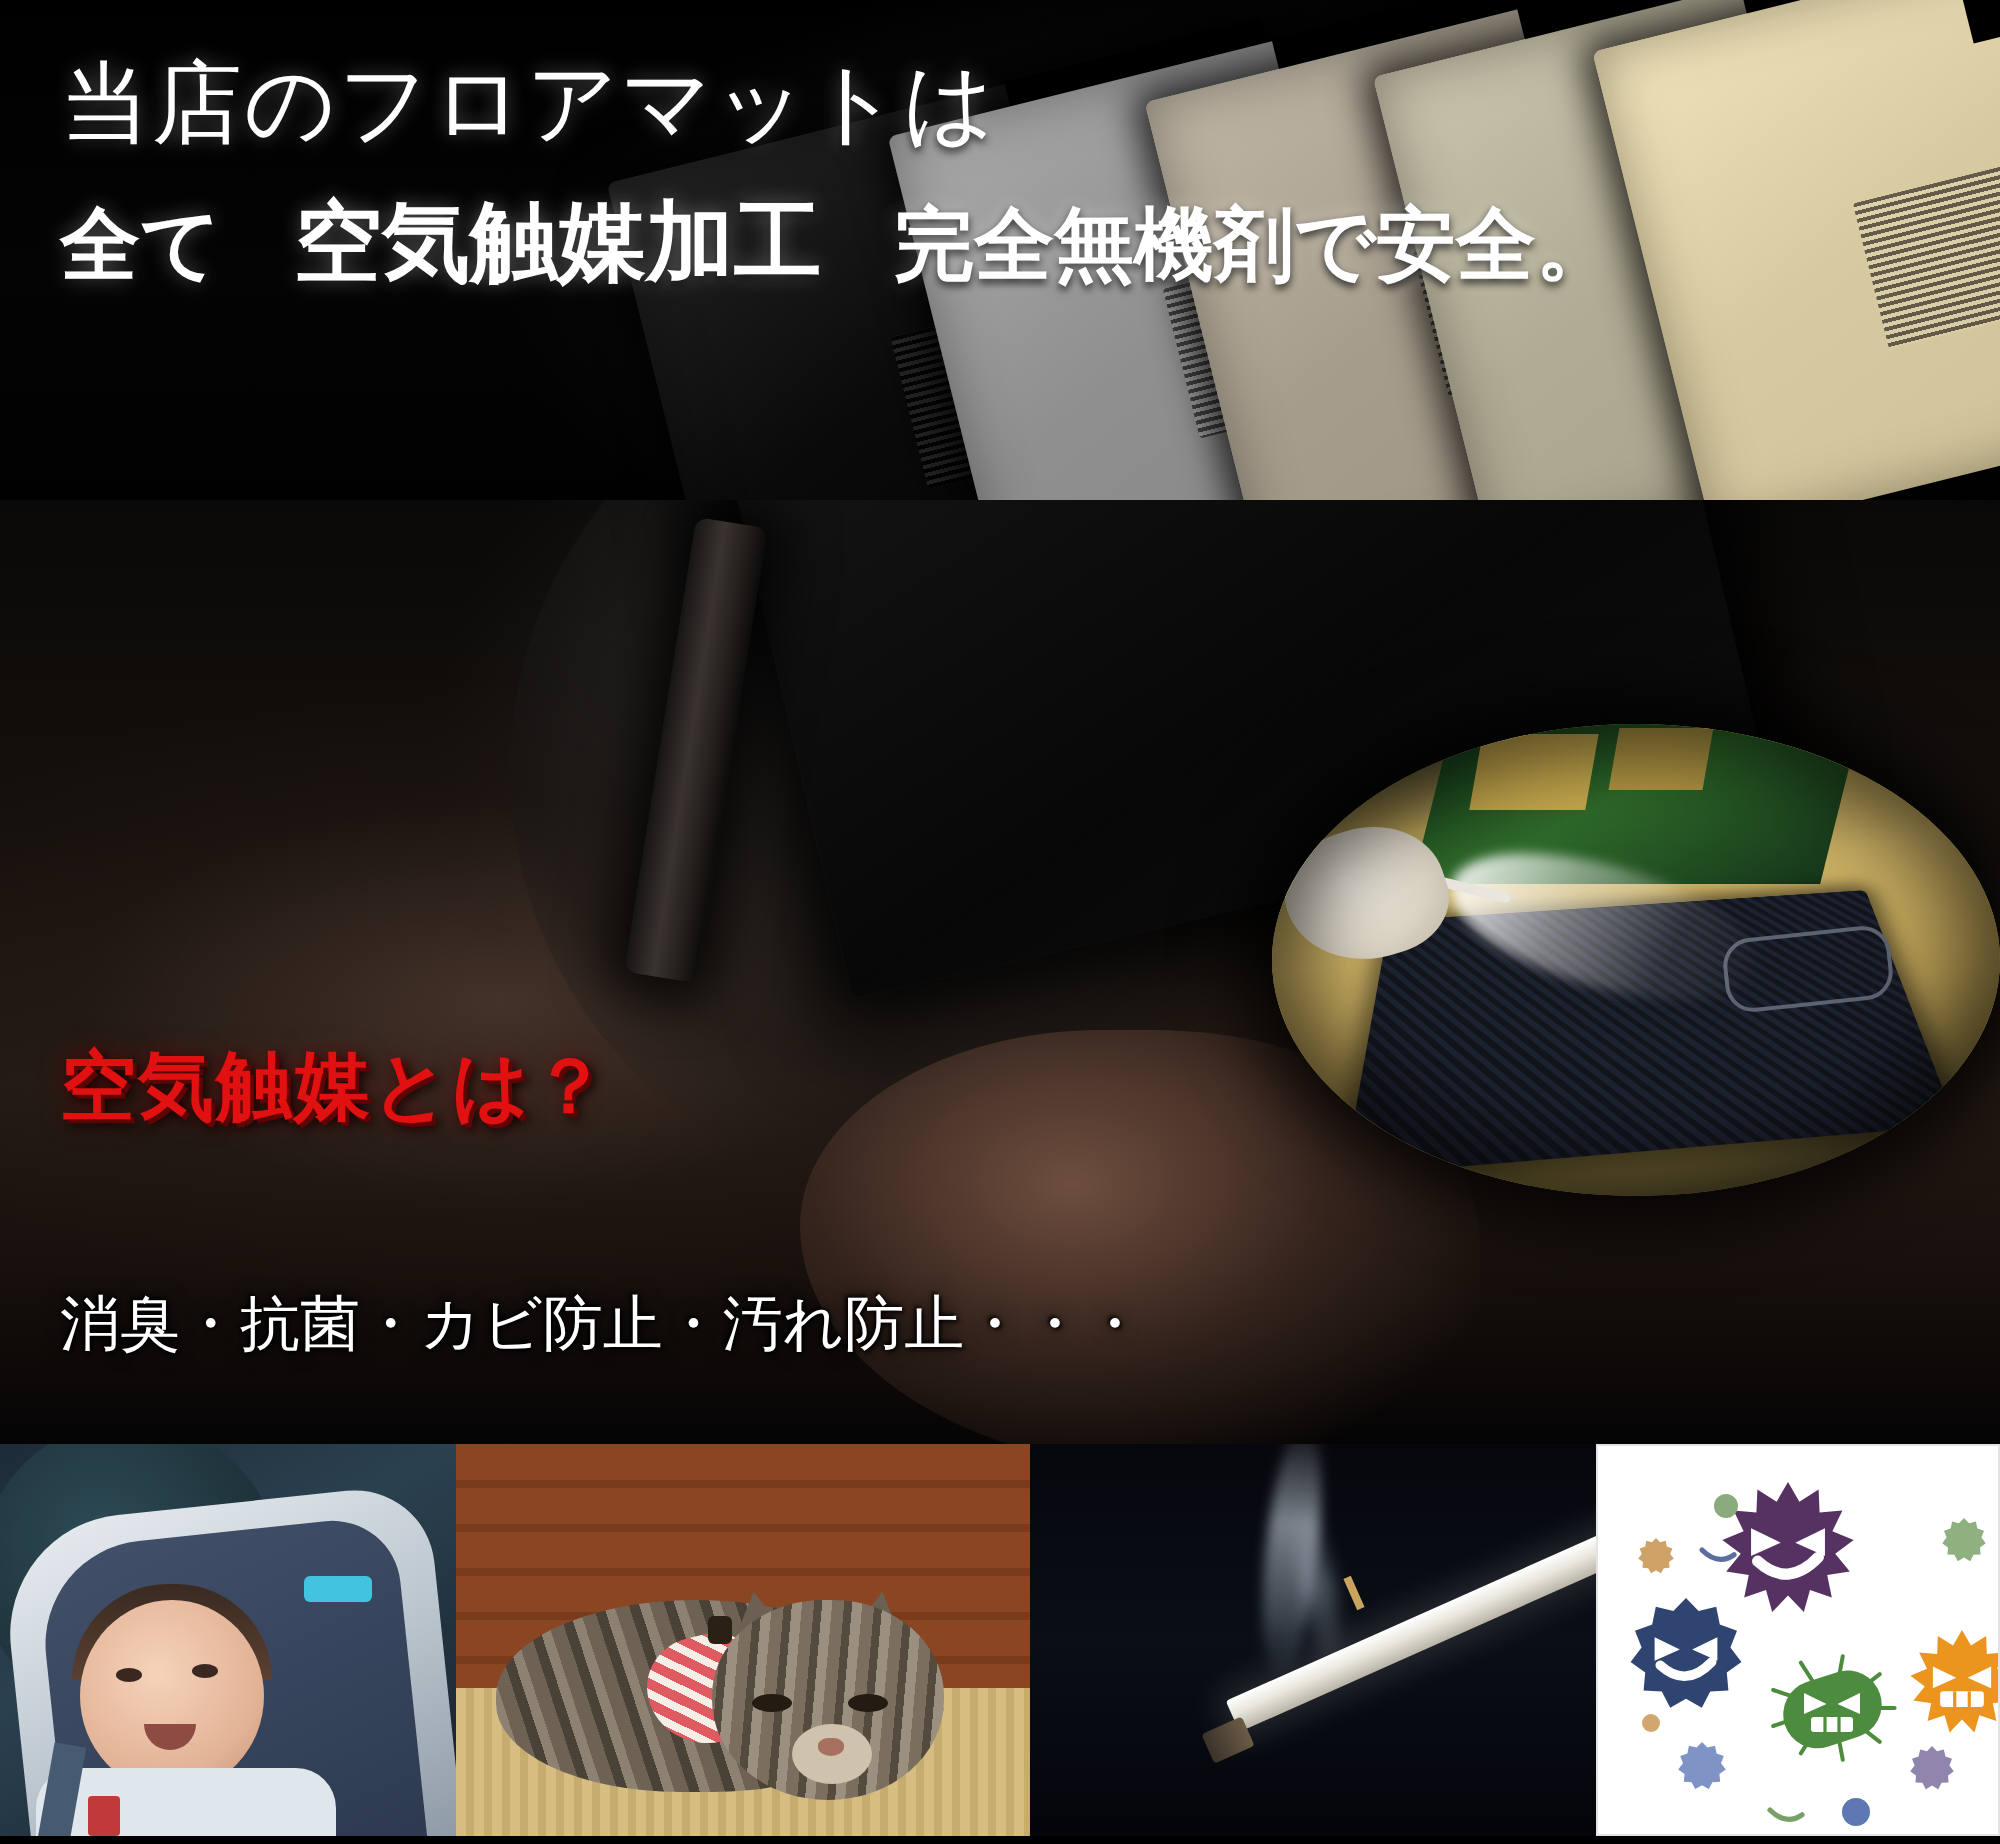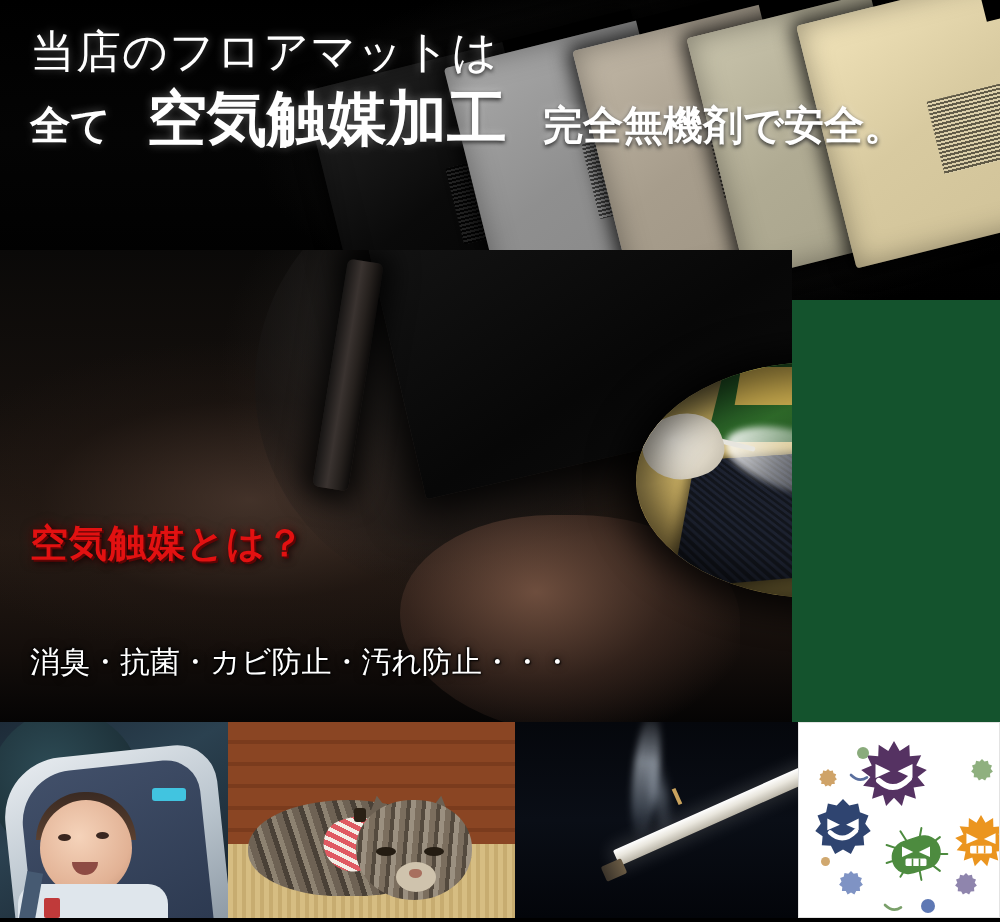--- a/index.html
+++ b/index.html
@@ -1,34 +1,34 @@
 <!DOCTYPE html>
 <html lang="ja"><head>
 <meta charset="utf-8">
 <title>空気触媒加工フロアマット</title>
 <style>
   html,body{margin:0;padding:0;background:#000;}
   body{font-family:"DejaVu Serif","Liberation Serif",serif;}
 
-  #page{position:relative;width:1000px;height:922px;overflow:hidden;background:#14532d;}
+  #page{position:relative;width:1000px;height:922px;overflow:hidden;background:#14b8a6;}
 
   
   #hero{position:absolute;left:0;top:0;width:1000px;height:300px;overflow:hidden;
         background:
           radial-gradient(ellipse 520px 230px at 660px 150px, rgba(90,88,84,.55) 0%, rgba(35,34,32,.25) 55%, rgba(0,0,0,0) 78%),
           linear-gradient(180deg,#000 0%,#040404 45%,#000 100%);}
 
   .mat{position:absolute;transform-origin:50% 50%;}
   .mat .body{position:absolute;inset:0;border-radius:4px;}
   .mat .heel{position:absolute;border-radius:2px;
              background:repeating-linear-gradient(180deg, rgba(0,0,0,.55) 0 2px, rgba(255,255,255,.10) 2px 4px);}
   .mat .notch{position:absolute;background:#000;}
 
   
-  #mid{position:absolute;left:0;top:250px;width:792px;height:472px;overflow:hidden;
+  #mid{position:absolute;left:0;top:250px;width:1000px;height:472px;overflow:hidden;
        background:
          radial-gradient(ellipse 420px 200px at 250px 250px, rgba(96,72,60,.55) 0%, rgba(40,28,22,.30) 50%, rgba(0,0,0,0) 80%),
          radial-gradient(ellipse 300px 300px at 430px 120px, rgba(70,64,60,.40) 0%, rgba(0,0,0,0) 70%),
          linear-gradient(180deg,#0a0908 0%,#15100d 35%,#241a14 62%,#140e0b 85%,#050404 100%);}
 
   
   #wheel{position:absolute;left:255px;top:-80px;width:430px;height:430px;border-radius:50%;
          background:radial-gradient(circle at 45% 40%, rgba(60,58,56,.55) 0%, rgba(24,22,21,.45) 55%, rgba(0,0,0,0) 72%);}
   #pedal{position:absolute;left:330px;top:10px;width:36px;height:230px;transform:rotate(9deg);
          background:linear-gradient(90deg,#171514,#3a3330 40%,#26211e 70%,#0d0b0a);
@@ -62,21 +62,21 @@
         background:linear-gradient(100deg, rgba(255,255,255,.92) 0%, rgba(255,255,255,.45) 35%, rgba(255,255,255,.10) 70%, rgba(255,255,255,0) 100%);
         filter:blur(3px);border-radius:50%;}
   #inset .vign{position:absolute;inset:0;border-radius:50%;
         box-shadow:inset 0 0 40px 16px rgba(0,0,0,.6);}
 
   
   .h1a,.h1b{position:absolute;left:30px;color:#fff;white-space:nowrap;
             text-shadow:0 0 10px rgba(255,255,255,.35),0 2px 4px rgba(0,0,0,.9);}
   .h1a{top:22px;font-size:45px;letter-spacing:1px;}
   .h1b{top:88px;font-size:40px;font-weight:bold;display:flex;align-items:baseline;gap:36px;}
-  .h1b .big{font-size:60px;font-weight:bold;line-height:1;}
+  .h1b .big{font-size:44px;font-weight:bold;line-height:1;margin-top:12px;}
 
   .redhead{position:absolute;left:30px;color:#e21111;font-weight:bold;white-space:nowrap;
            text-shadow:2px 2px 0 #5d0505, 3px 3px 6px rgba(0,0,0,.95), 0 0 12px rgba(120,0,0,.7);}
   #rh1{top:268px;font-size:38px;letter-spacing:1px;}
 
   .bodyline{position:absolute;left:30px;color:#fff;font-size:30px;white-space:nowrap;
             text-shadow:1px 1px 2px #000, 0 0 10px rgba(0,0,0,.95), -1px -1px 2px #000;}
 
   
   #strip{position:absolute;left:0;top:722px;width:1000px;height:200px;background:#000;}

